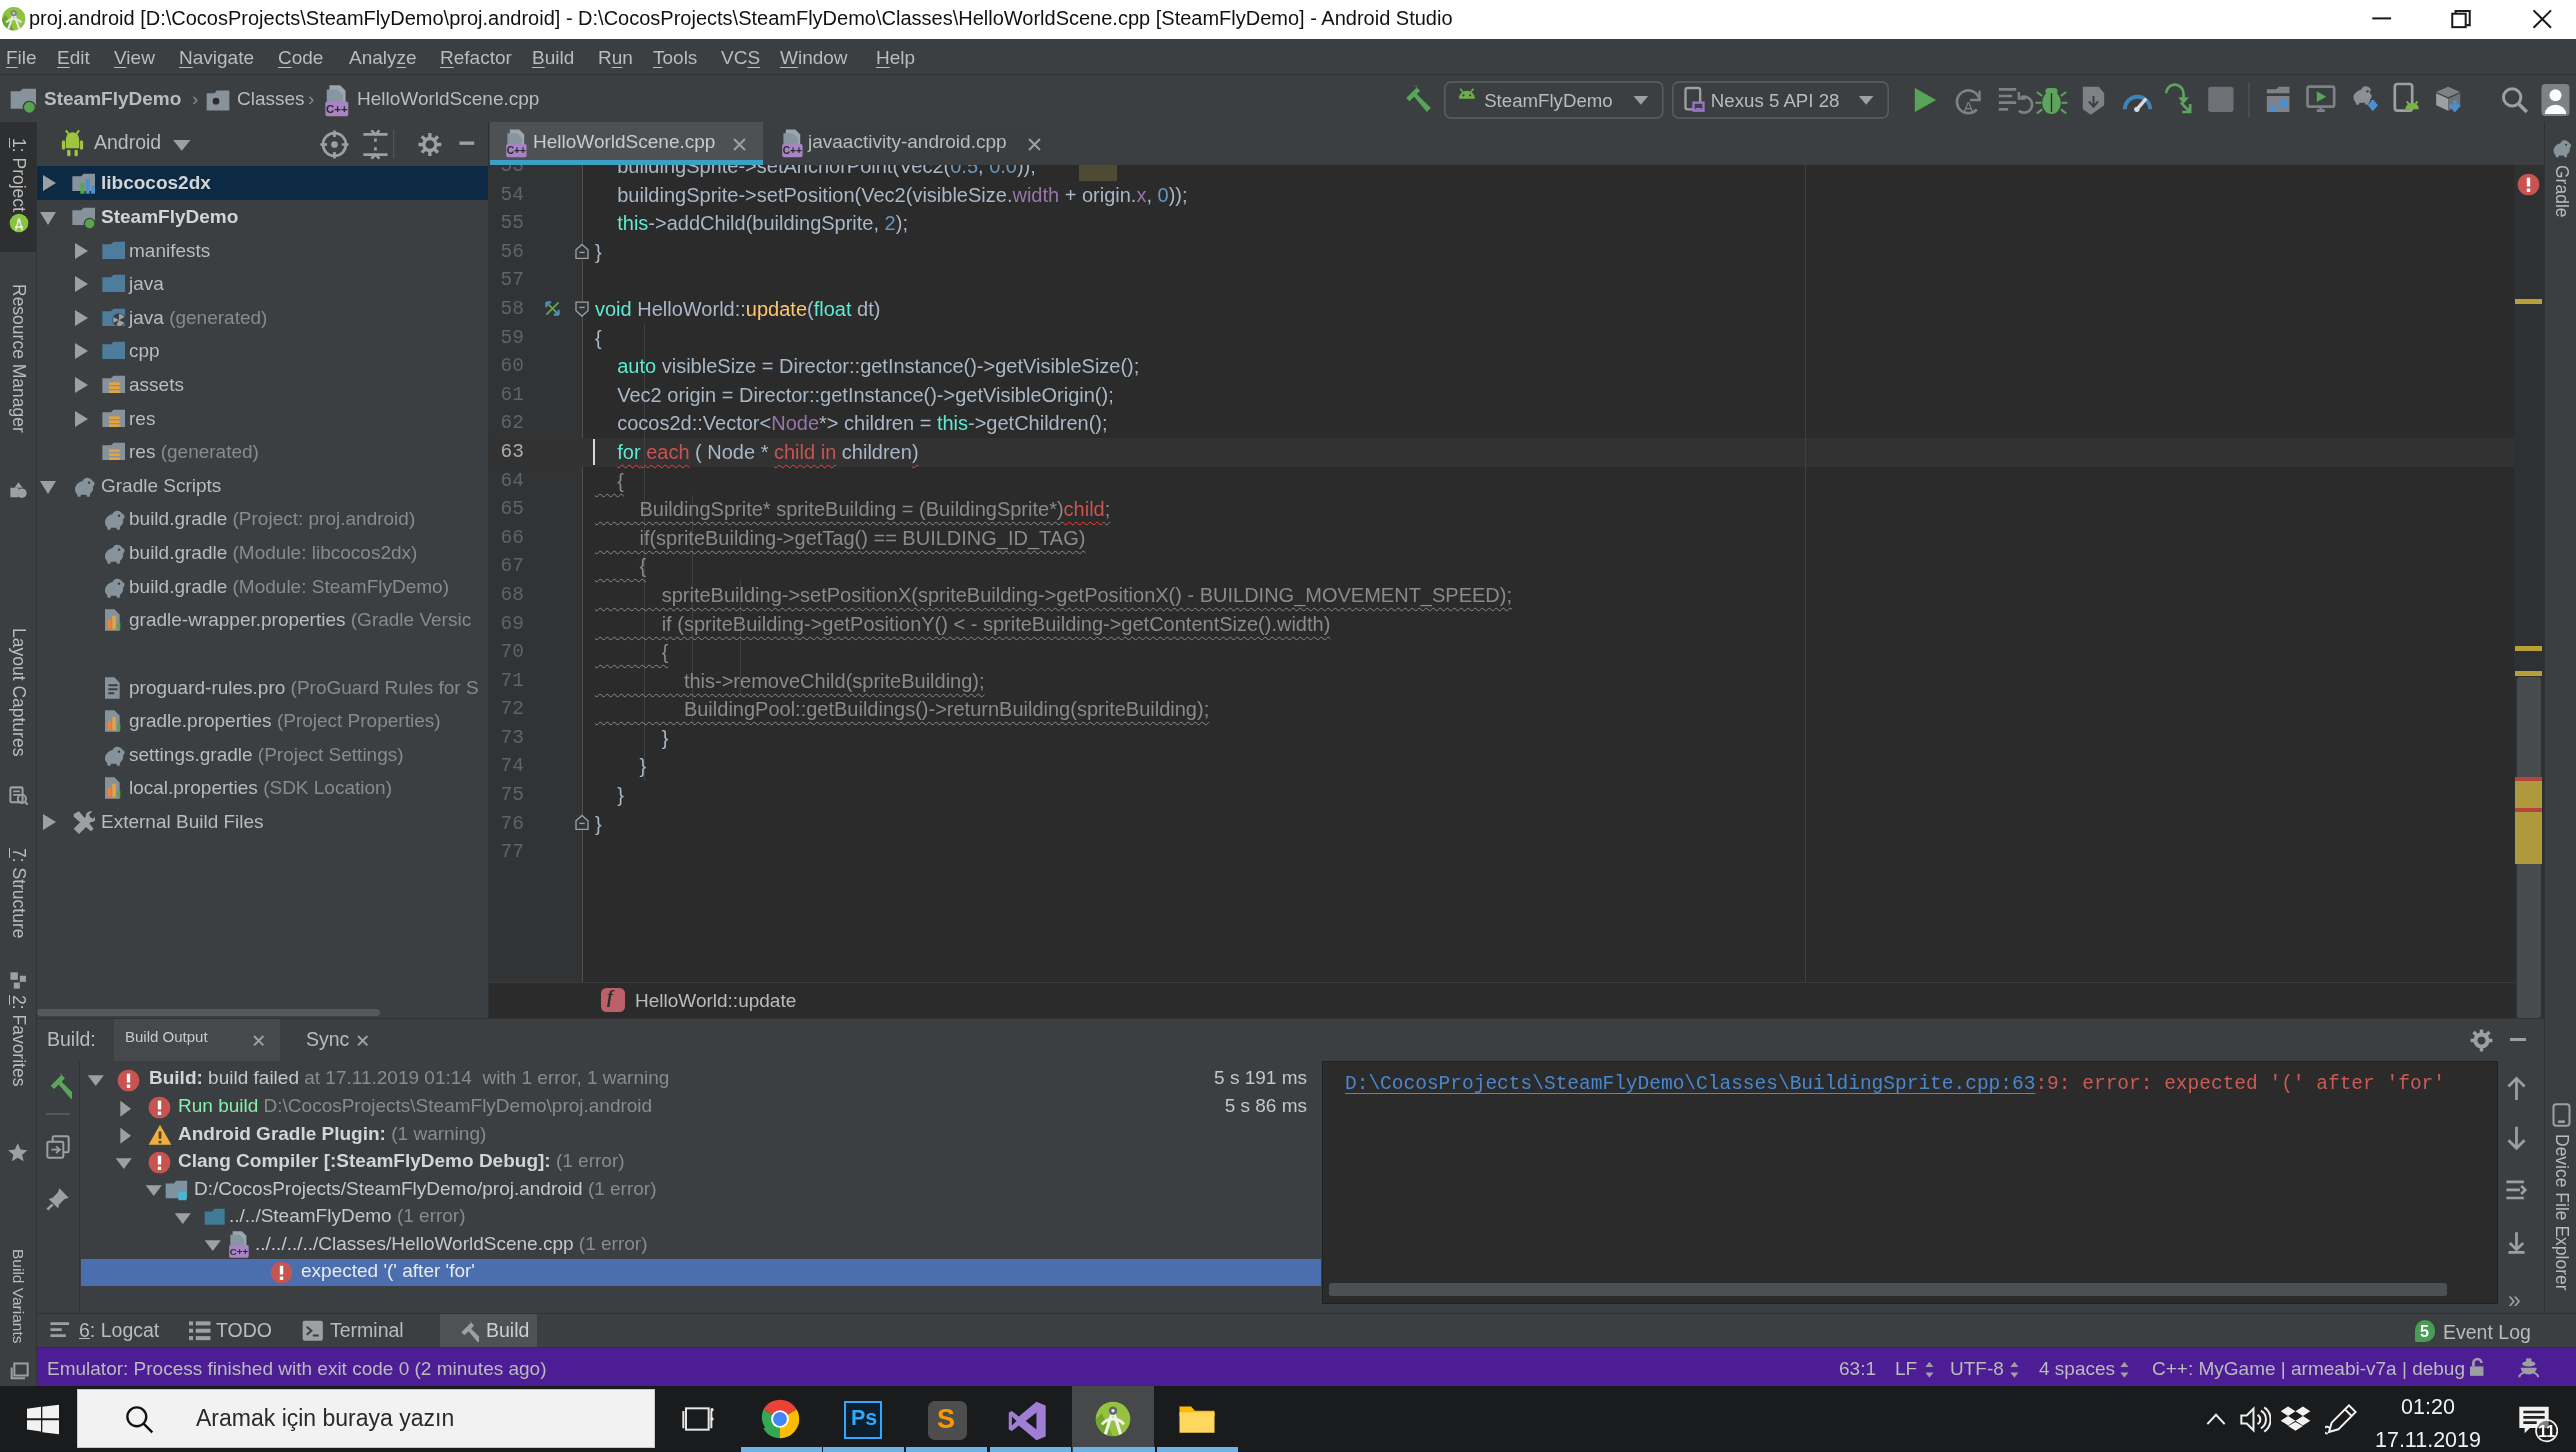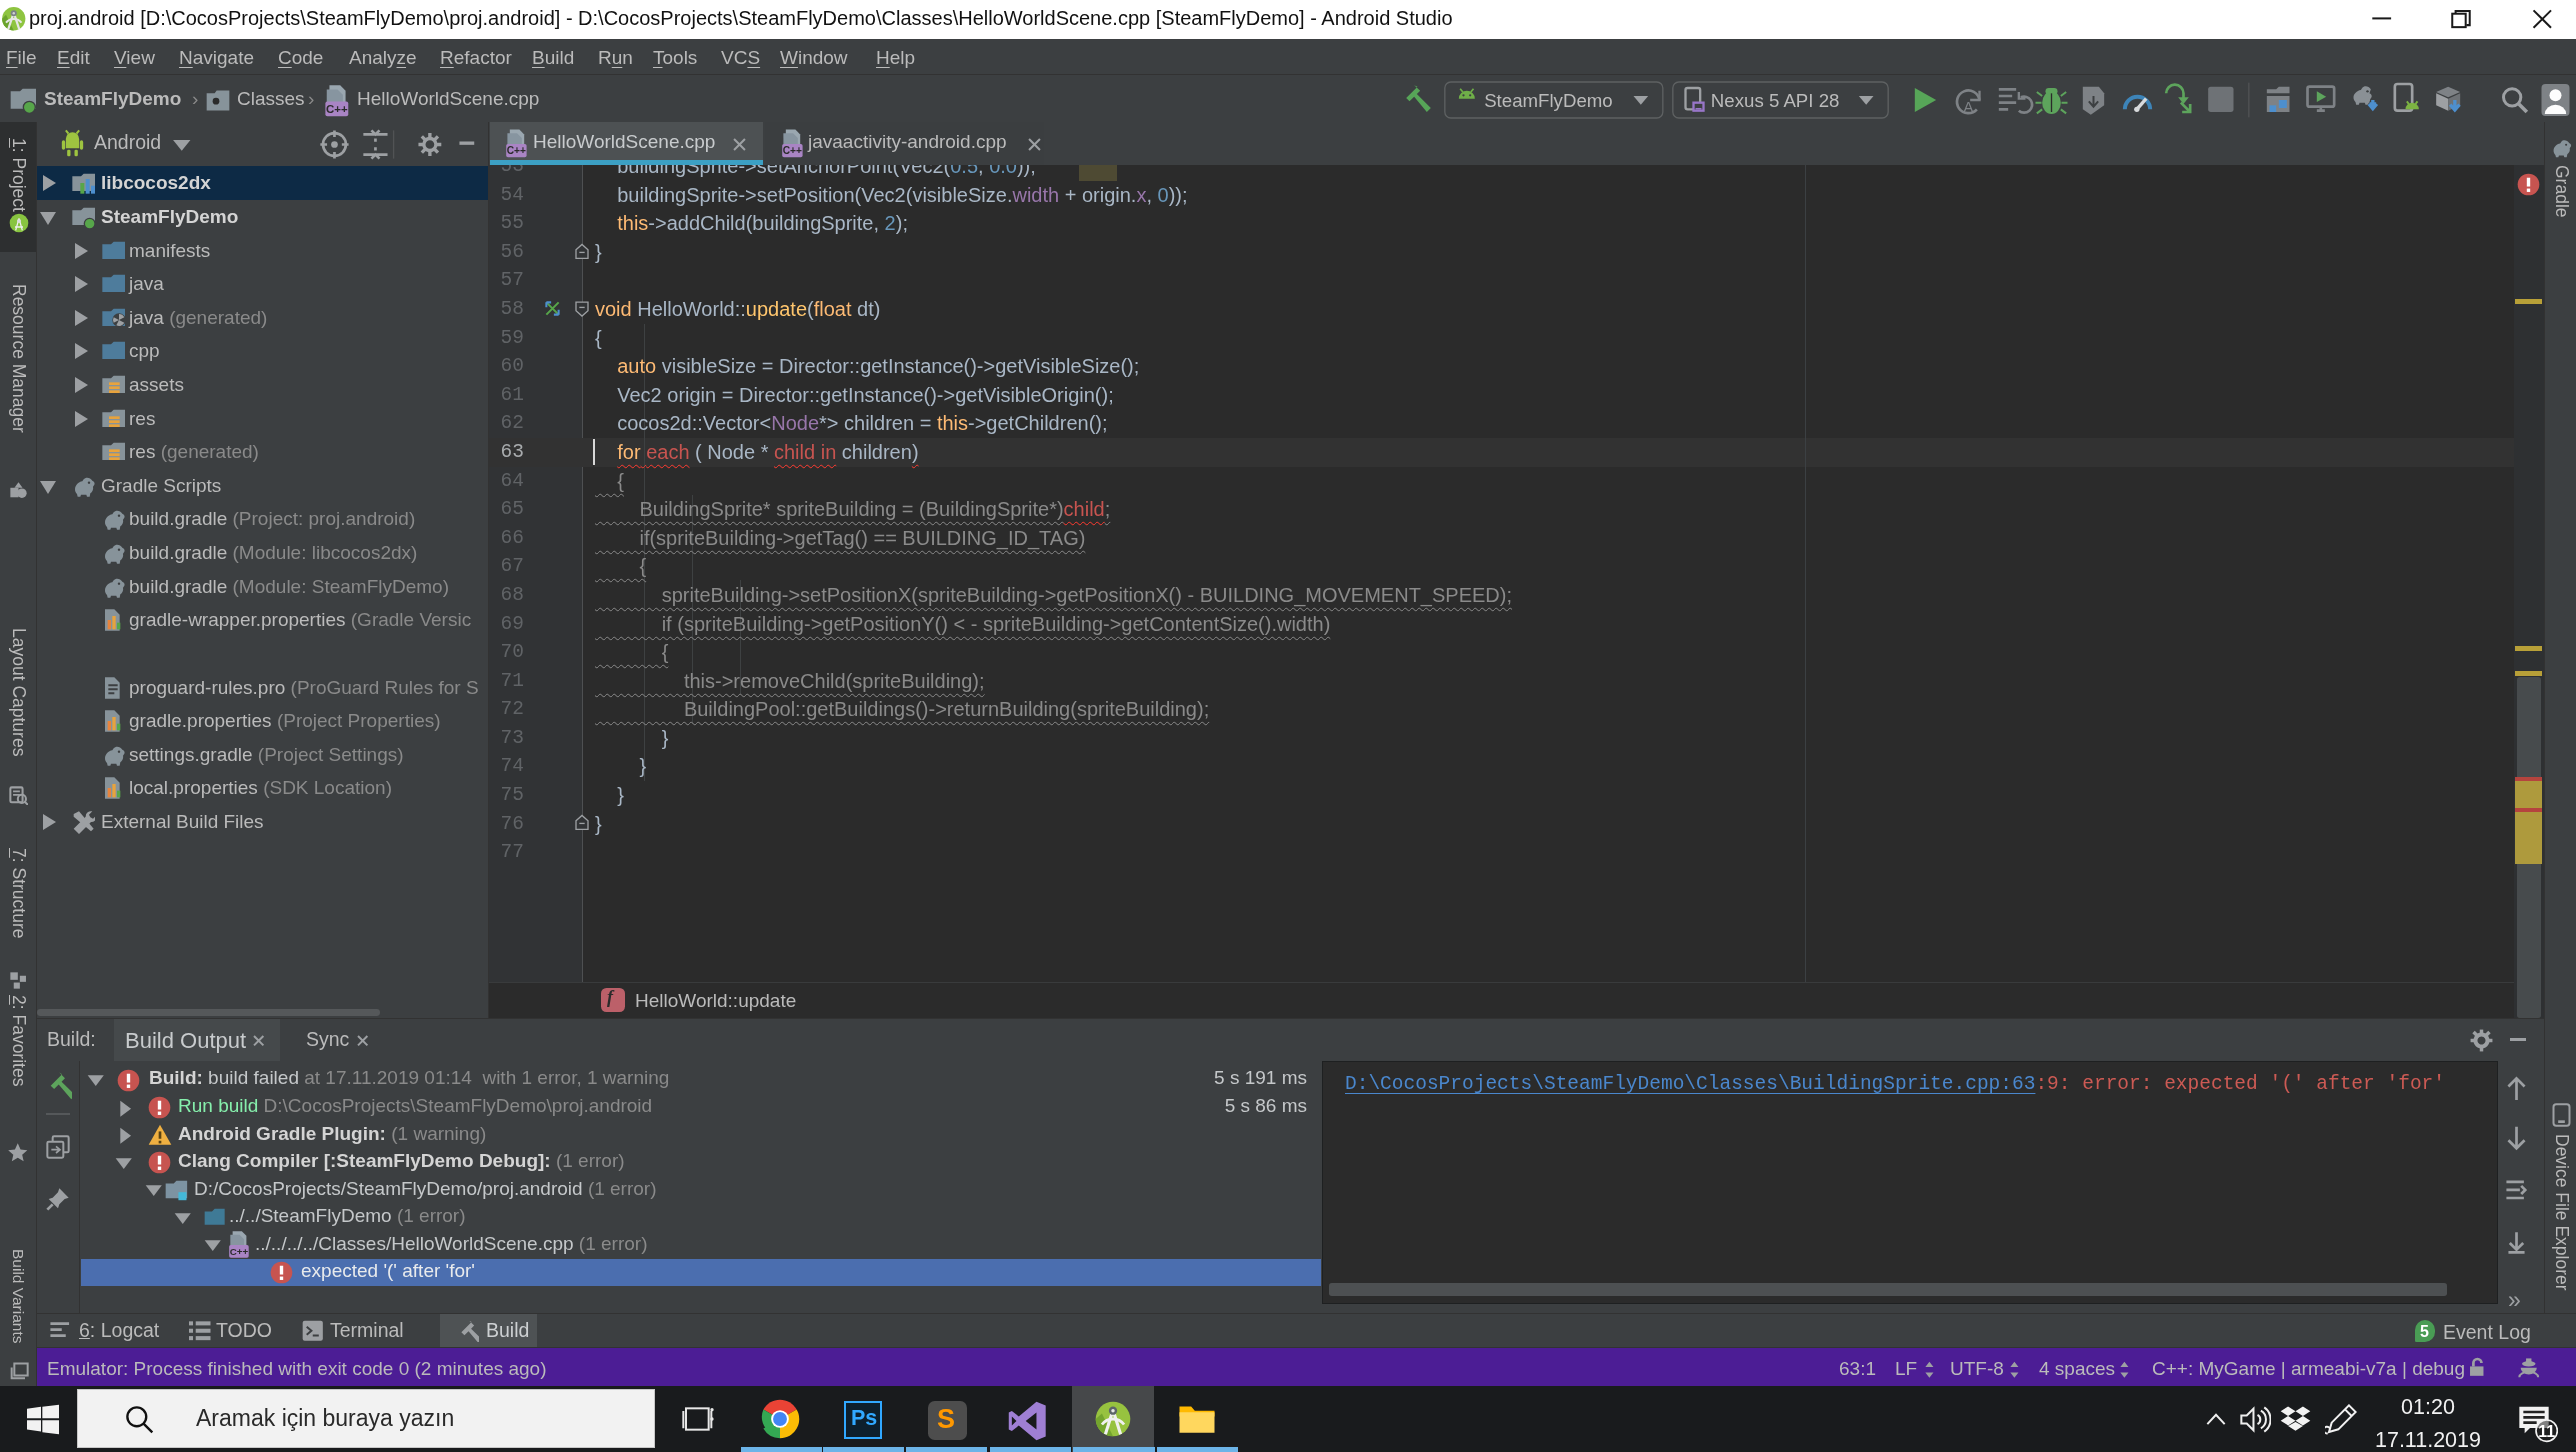--- a/index.html
+++ b/index.html
@@ -30,21 +30,21 @@
 .arr.r { border-left:13.4px solid #9da0a3; border-top:8px solid transparent; border-bottom:8px solid transparent; }
 .arr.d { border-top:13.4px solid #9da0a3; border-left:8px solid transparent; border-right:8px solid transparent; top:12px; }
 .ticon { position:absolute; top:4.7px; width:24px; height:24px; }
 
 #editor { left:489px; top:122px; width:2025px; height:896px; background:#2b2b2b; }
 #tabbar { position:absolute; left:0; top:0; width:2025px; height:43px; background:#3c3f41; }
 .etab { position:absolute; top:0; height:43px; font-size:19px; color:#bbbbbb; }
 #gutnums { position:absolute; left:0; top:30px; width:35px; text-align:right; font-family:"Liberation Mono", monospace; font-size:19.5px; line-height:28.6px; color:#606366; }
 #gutnums .cur { color:#a8abad; }
 #code { position:absolute; left:106px; top:30px; font-family:Liberation Sans, sans-serif; font-size:20px; line-height:28.6px; white-space:pre; color:#a9b7c6; }
-.kw { color:#fdba74;margin-top:44px; }
+.kw { color:#5eead4;margin-top:44px; }
 .num { color:#6897bb; }
 .fn { color:#ffc66d; }
 .mem { color:#9876aa; }
 .dead { color:#8a8a8a; text-decoration:underline wavy #8a8a8a 1.3px; text-underline-offset:4.7px; }
 .errw { color:#c75450; text-decoration:underline wavy #ff3b30 1.3px; text-underline-offset:4.7px; }
 .errp { text-decoration:underline wavy #ff3b30 1.3px; text-underline-offset:4.7px; }
 
 #build { left:37px; top:1018px; width:2507px; height:294px; background:#3c3f41; border-top:1.3px solid #323232; }
 .btree-row { position:absolute; font-size:19px; white-space:nowrap; color:#bbbbbb; }
 
@@ -551,21 +551,21 @@
     <div class="abs" style="left:1.3px;top:481px;width:27px;height:4.7px;background:#b8a038"></div>
     <div class="abs" style="left:1.3px;top:506px;width:27px;height:4.7px;background:#b8a038"></div>
     <div class="abs" style="left:1.3px;top:612px;width:27px;height:87px;background:#ae9a3d"></div>
     <div class="abs" style="left:1.3px;top:612px;width:27px;height:4px;background:#b5443e"></div>
     <div class="abs" style="left:1.3px;top:643px;width:27px;height:4px;background:#b5443e"></div>
   </div>
   <div class="abs" id="build">
 
     <div class="abs" style="left:10px;top:9.4px;font-size:19.5px;color:#bbbbbb">Build:</div>
     <div class="abs" style="left:77px;top:0;width:166px;height:42px;background:#45494b"></div>
-    <div class="abs" style="left:88px;top:9.4px;font-size:22px;color:#c8cbcd">Build Output</div>
+    <div class="abs" style="left:88px;top:9.4px;font-size:15px;color:#c8cbcd">Build Output</div>
     <svg class="abs" style="left:215px;top:15px" width="13.4" height="13.4" viewBox="0 0 20 20">
         <path d="M3 3 L17 17 M17 3 L3 17" stroke="#9da0a3" stroke-width="3"></path>
       </svg>
     <div class="abs" style="left:269px;top:9.4px;font-size:19.5px">Sync</div>
     <svg class="abs" style="left:319px;top:15px" width="13.4" height="13.4" viewBox="0 0 20 20">
         <path d="M3 3 L17 17 M17 3 L3 17" stroke="#9da0a3" stroke-width="3"></path>
       </svg>
     <svg class="abs" style="left:2433px;top:10px" width="23" height="23" viewBox="0 0 40 40">
         <g fill="#9da0a3">
           <path d="M20 6 a14 14 0 1 0 0.01 0 z M20 13 a7 7 0 1 1 -0.01 0 z" fill-rule="evenodd"></path>

